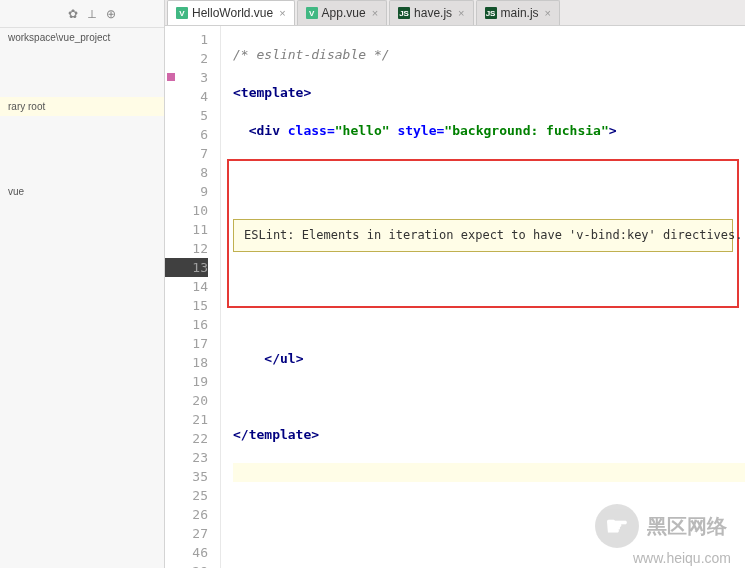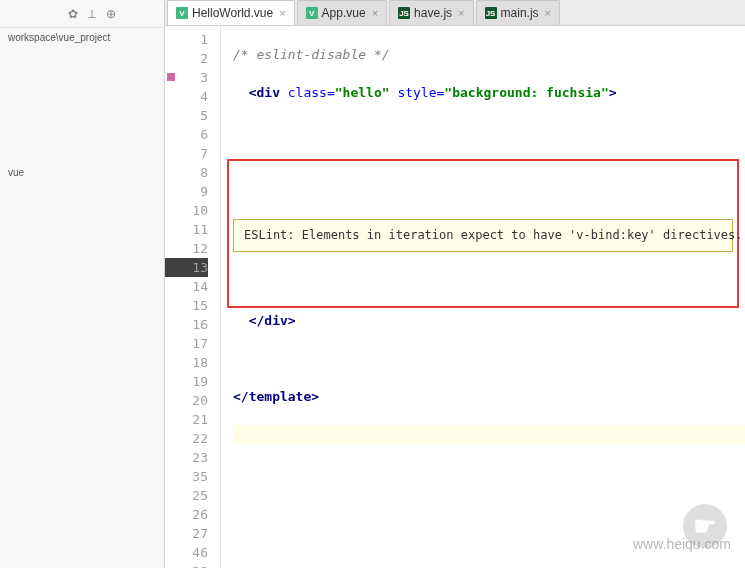--- a/index.html
+++ b/index.html
@@ -20,41 +20,42 @@
 .editor { flex:1; display:flex; overflow:hidden; position:relative; }
 .gutter { width:56px; background:#fff; border-right:1px solid #e8e8e8; text-align:right; padding-right:12px; padding-top:4px; color:#a0a0a0; font-family:Consolas,monospace; font-size:13px; line-height:19px; user-select:none; }
 .gut-line { height:19px; position:relative; }
 .gut-line.currline { background:#404040; }
 .bookmark { position:absolute; left:2px; top:5px; width:8px; height:8px; background:#d067a8; }
 .code { flex:1; padding-left:12px; font-family:Consolas,monospace; font-size:13px; line-height:19px; white-space:pre; position:relative; }
 .code-line { height:19px; }
 .code-line.currline { background:#fffde7; }
 .c-comment { color:#808080; font-style:italic; }
 .c-tag { color:#000080; font-weight:bold; }
-.c-attrname { color:#0000ff; font-weight:normal; }
+.c-attrname { color:#0000ff; font-weight:bold; }
 .c-attrvalue { color:#008000; font-weight:bold; }
 .c-var { color:#660e7a; font-style:italic; font-weight:bold; }
 .tooltip { position:absolute; left:6px; top:133px; right:6px; border:2px solid #e53935; background:#fff; }
 .tooltip-msg { background:#fffde7; border:1px solid #c0b050; padding:6px 10px; font-size:12px; color:#333; margin:20px 4px 16px 4px; }
 .watermark { position:absolute; right:18px; bottom:20px; display:flex; align-items:center; gap:8px; color:#666; font-size:20px; font-weight:700; opacity:.45; }
 .watermark .wcircle { width:44px; height:44px; border-radius:50%; background:#b8b8b8; display:flex; align-items:center; justify-content:center; color:#fff; font-size:26px; }
-.site { position:absolute; right:14px; bottom:16px; font-size:14px; color:#888; opacity:.6; }
+.site { position:absolute; right:14px; bottom:2px; font-size:14px; color:#888; opacity:.6; }
 </style>
 </head>
 <body>
 
 <div class="container">
   <div class="sidebar">
     <div class="sidebar-toolbar">
       <span>✿</span>
       <span>⟂</span>
       <span>⊕</span>
     </div>
     <div class="sidebar-item">workspace\vue_project</div>
     <div style="height:50px"></div>
+    <div class="sidebar-item highlight">rary root</div>
     <div style="height:66px"></div>
     <div class="sidebar-item">vue</div>
   </div>
 
   <div class="main">
     <div class="tabs" id="tabs">
         <div class="tab active">
           <span class="ficon vicon">V</span>
           <span>HelloWorld.vue</span>
           <span class="close">×</span>
@@ -103,27 +104,28 @@
           <div class="gut-line">23</div>
           <div class="gut-line">35</div>
           <div class="gut-line">25</div>
           <div class="gut-line">26</div>
           <div class="gut-line">27</div>
           <div class="gut-line">46</div>
           <div class="gut-line">29</div>
         </div>
       <div class="code">
 <div class="code-line"><span class="c-comment">/* eslint-disable */</span></div>
+<div class="code-line"><span class="c-tag">&lt;</span><span class="c-tag">template</span><span class="c-tag">&gt;</span></div>
 <div class="code-line">  <span class="c-tag">&lt;</span><span class="c-tag">div </span><span class="c-attrname">class=</span><span class="c-attrvalue">"hello" </span><span class="c-attrname">style=</span><span class="c-attrvalue">"background: fuchsia"</span><span class="c-tag">&gt;</span></div>
 <div class="code-line"></div>
 <div class="code-line">    <span class="c-tag">&lt;</span><span class="c-tag">ul</span><span class="c-tag">&gt;</span></div>
 <div class="code-line">      <span class="c-tag">&lt;</span><span class="c-tag">li </span><span class="c-attrname">v-for=</span><span class="c-attrvalue">"(</span><span class="c-var">value</span><span class="c-attrvalue">,</span><span class="c-var">key</span><span class="c-attrvalue">,</span><span class="c-var">index</span><span class="c-attrvalue">) in </span><span class="c-var">object</span><span class="c-attrvalue">"  </span><span class="c-tag">&gt;</span></div>
 <div class="code-line"></div>
 <div class="code-line"></div>
-<div class="code-line">  <span class="c-tag">&lt;/</span><span class="c-tag">div</span><span class="c-tag">&gt;</span></div>
+<div class="code-line">    <span class="c-tag">&lt;/</span><span class="c-tag">ul</span><span class="c-tag">&gt;</span></div>
 <div class="code-line"></div>
 <div class="code-line"><span class="c-tag">&lt;/</span><span class="c-tag">template</span><span class="c-tag">&gt;</span></div>
 <div class="code-line currline"></div>
 
 
 
 
 
 
 
@@ -141,14 +143,15 @@
         </div>
       </div>
     </div>
   </div>
 </div>
 
 <div class="watermark">
   <div class="wcircle">
       <span>☛</span>
     </div>
+  <span>黑区网络</span>
 </div>
 <div class="site">www.heiqu.com</div>
 
 </body></html>

